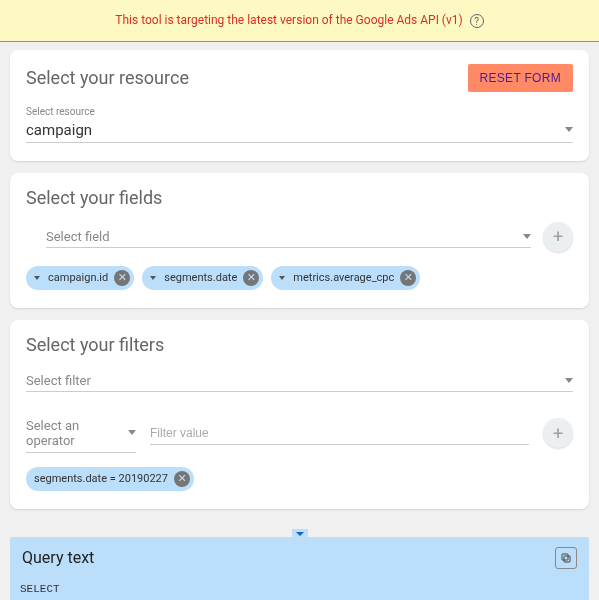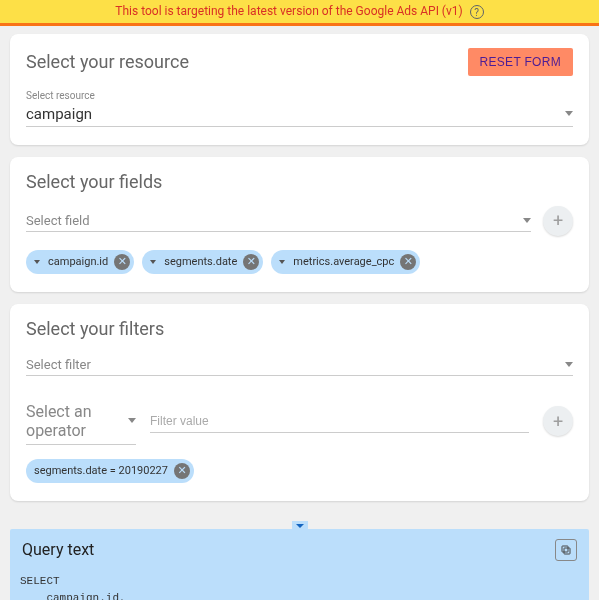--- a/index.html
+++ b/index.html
@@ -4,26 +4,26 @@
 <style>
   * { box-sizing: border-box; margin: 0; padding: 0; }
   body {
     font-family: Roboto, Arial, sans-serif;
     background: #f0f0f0;
     width: 599px;
     font-size: 13px;
     color: #333;
   }
   .banner {
-    background: #fde047;
+    background: #fef9c3;
     text-align: center;
-    padding: 4px;
+    padding: 13px;
     font-size: 12px;
     color: #d93025;
-    border-bottom: 3px solid #f97316;
+    border-bottom: 1px solid #f97316;
   }
   .banner .help {
     display: inline-block;
     width: 14px; height: 14px;
     border: 1px solid #5f6368;
     border-radius: 50%;
     color: #5f6368;
     font-size: 10px;
     line-height: 13px;
     text-align: center;
@@ -86,21 +86,21 @@
     border-left: 4px solid transparent;
     border-right: 4px solid transparent;
     border-top: 5px solid #888;
   }
   .field-row {
     display: flex;
     align-items: center;
     gap: 12px;
     margin-top: 8px;
   }
-  .field-row .select-line { flex: 1; }
+  .field-row .select-line { flex: 1; margin-left: 20px; }
   .add-btn {
     width: 30px; height: 30px;
     border-radius: 50%;
     background: #eceff1;
     display: flex;
     align-items: center;
     justify-content: center;
     color: #9e9e9e;
     font-size: 18px;
     cursor: pointer;
@@ -144,21 +144,21 @@
     margin-top: 22px;
   }
   .operator-select {
     display: flex;
     align-items: center;
     border-bottom: 1px solid #ccc;
     padding: 4px 0;
     width: 110px;
     justify-content: space-between;
   }
-  .operator-select span { font-size: 16px; color: #888; }
+  .operator-select span { font-size: 13px; color: #888; }
   .value-input {
     flex: 1;
     border: none;
     border-bottom: 1px solid #ccc;
     padding: 4px 0;
     font-size: 12px;
     color: #333;
     outline: none;
   }
   .value-input::placeholder { color: #aaa; }

